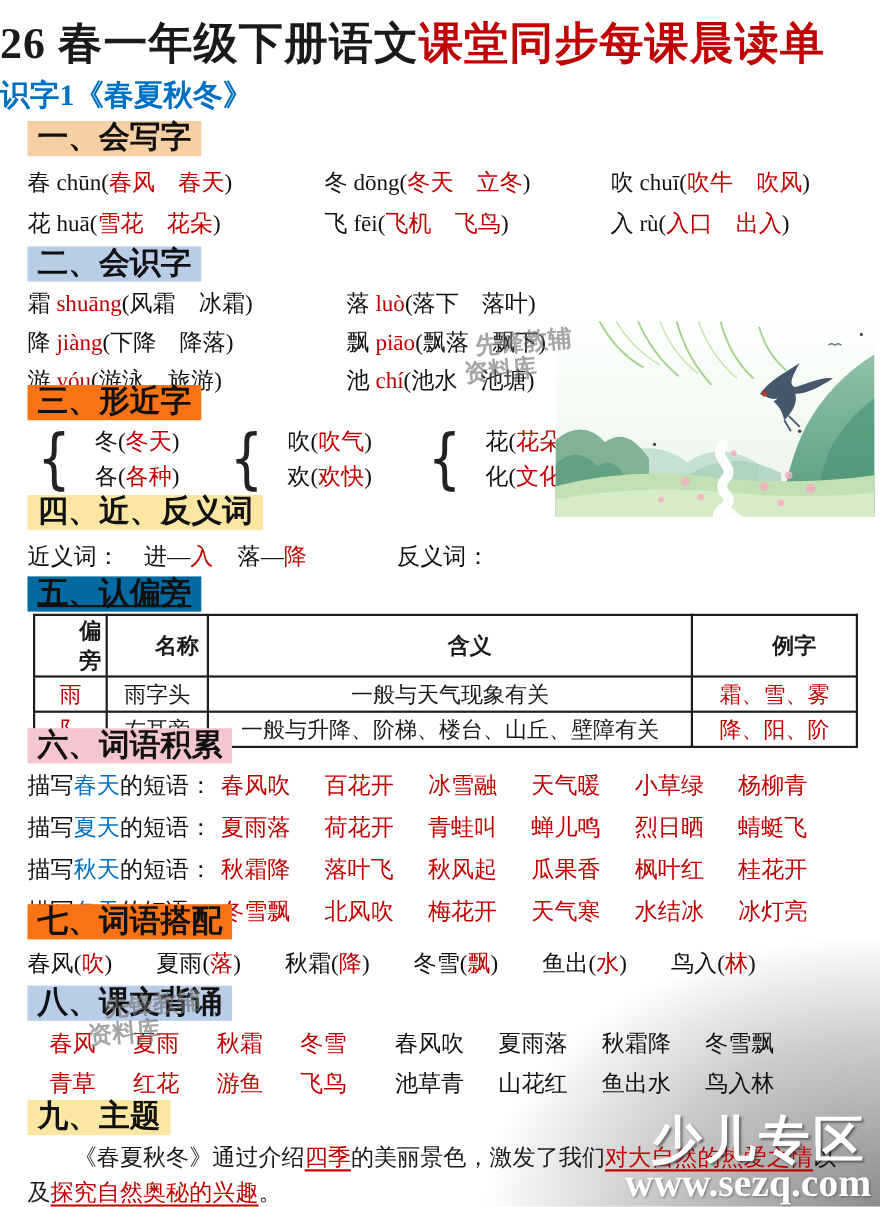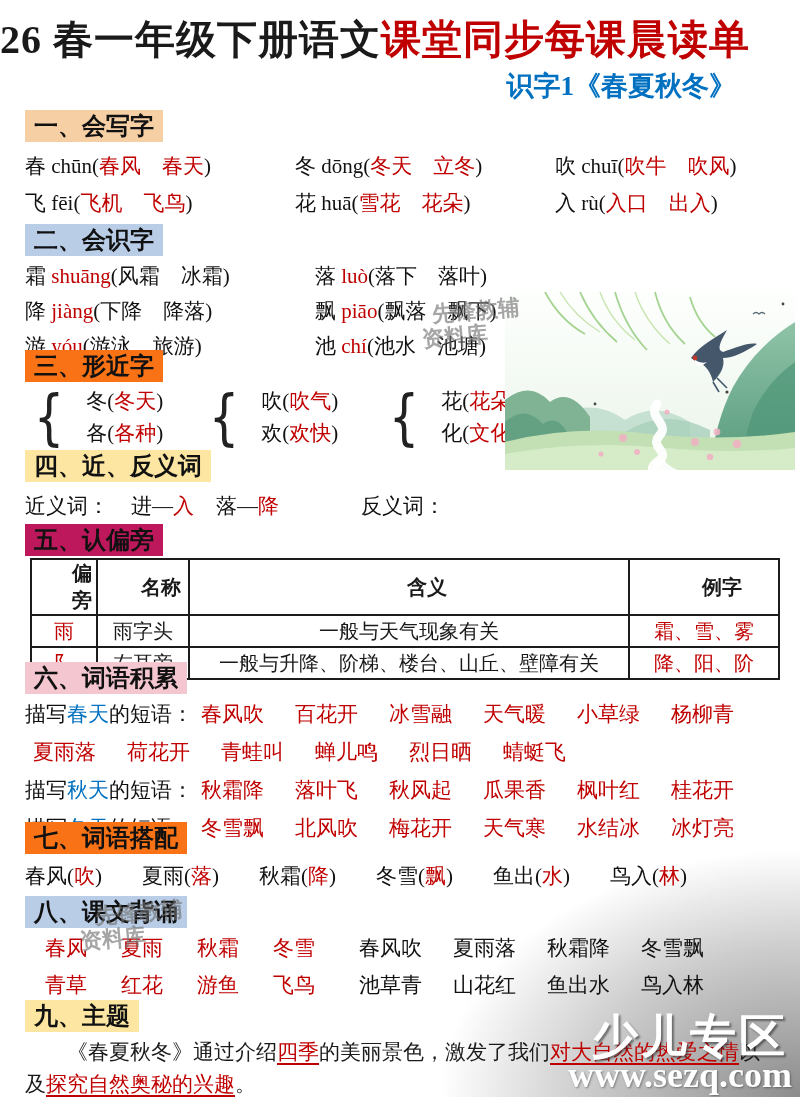--- a/index.html
+++ b/index.html
@@ -15,27 +15,27 @@
     left:260px;top:740px;width:540px;height:357px;
     background:radial-gradient(ellipse 480px 330px at 100% 100%,
       rgba(45,45,45,0.55) 0%, rgba(110,110,110,0.35) 45%, rgba(255,255,255,0) 75%);
     z-index:1;pointer-events:none;
   }
   .content{z-index:2;}
   
   #title{left:0;top:12px;width:704px;text-align:center;
     font-size:40px;font-weight:bold;letter-spacing:1px;white-space:nowrap;}
   #title .red{color:#c00000;}
-  #subtitle{left:0;top:68px;width:736px;text-align:right;
+  #subtitle{left:0;top:68px;width:736px;text-align:left;
     font-size:27px;font-weight:bold;color:#0070c0;}
   
   .sec-h{left:25px;height:32px;line-height:32px;padding:0 9px;
-    font-size:24px;font-weight:bold;color:#111;display:inline-block;white-space:nowrap;}
+    font-size:28px;font-weight:bold;color:#111;display:inline-block;white-space:nowrap;}
   .hl1{background:#f6cfa4;} .hl2{background:#b9cde7;} .hl3{background:#f97316;}
-  .hl4{background:#fce6a2;} .hl5{background:#be185d;} .hl6{background:#f3c6d0;}
+  .hl4{background:#fce6a2;} .hl5{background:#0369a1;text-decoration:underline;} .hl6{background:#f3c6d0;}
   
   .bodytext{font-size:21px;color:#111;white-space:nowrap;}
   .red{color:#c00000;}
   .blue{color:#0070c0;}
   .redu{color:#c00000;text-decoration:underline;text-underline-offset:4px;}
   #s1-rows{left:25px;top:152px;width:760px;display:grid;
     grid-template-columns:270px 260px auto;row-gap:9px;}
   #s2-rows{left:25px;top:262px;width:740px;display:grid;
     grid-template-columns:290px auto;row-gap:7px;}
   
@@ -86,22 +86,22 @@
 <div id="corner-shade" class="abs"></div>
 
 <div id="title" class="abs content"><span>26 春一年级下册语文</span><span class="red">课堂同步每课晨读单</span></div>
 <div id="subtitle" class="abs content">识字1《春夏秋冬》</div>
 
 <div class="abs sec-h hl1 content" style="top:110px">一、会写字</div>
 <div id="s1-rows" class="abs content bodytext">
   <div><span>春 chūn(</span><span class="red">春风　春天</span><span>)</span></div>
   <div><span>冬 dōng(</span><span class="red">冬天　立冬</span><span>)</span></div>
   <div><span>吹 chuī(</span><span class="red">吹牛　吹风</span><span>)</span></div>
+  <div><span>花 huā(</span><span class="red">雪花　花朵</span><span>)</span></div>
   <div><span>飞 fēi(</span><span class="red">飞机　飞鸟</span><span>)</span></div>
-  <div><span>花 huā(</span><span class="red">雪花　花朵</span><span>)</span></div>
   <div><span>入 rù(</span><span class="red">入口　出入</span><span>)</span></div>
 </div>
 
 <div class="abs sec-h hl2 content" style="top:224px">二、会识字</div>
 <div id="s2-rows" class="abs content bodytext">
   <div><span>霜 </span><span class="red">shuāng</span><span>(风霜　冰霜)</span></div>
   <div><span>落 </span><span class="red">luò</span><span>(落下　落叶)</span></div>
   <div><span>降 </span><span class="red">jiàng</span><span>(下降　降落)</span></div>
   <div><span>飘 </span><span class="red">piāo</span><span>(飘落　飘下)</span></div>
   <div><span>游 </span><span class="red">yóu</span><span>(游泳　旅游)</span></div>
@@ -179,20 +179,21 @@
     <span class="s6-phrases">
         <span>春风吹</span>
         <span>百花开</span>
         <span>冰雪融</span>
         <span>天气暖</span>
         <span>小草绿</span>
         <span>杨柳青</span>
       </span>
   </div>
   <div class="s6-row">
+    <span><span>描写</span><span class="blue">夏天</span><span>的短语：</span></span>
     <span class="s6-phrases">
         <span>夏雨落</span>
         <span>荷花开</span>
         <span>青蛙叫</span>
         <span>蝉儿鸣</span>
         <span>烈日晒</span>
         <span>蜻蜓飞</span>
       </span>
   </div>
   <div class="s6-row">

